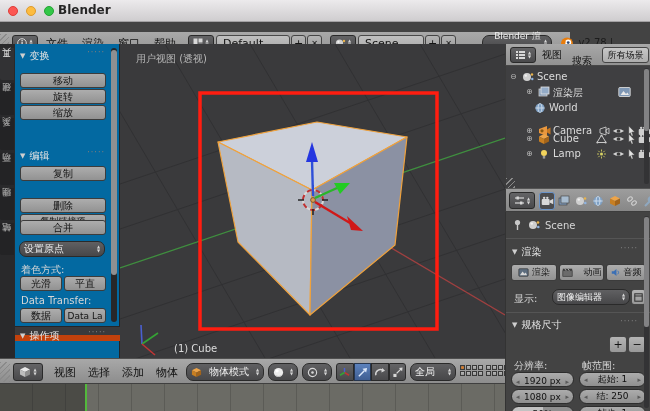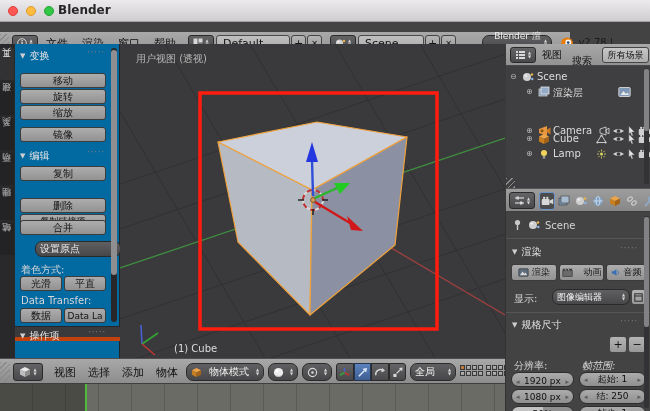--- a/index.html
+++ b/index.html
@@ -125,42 +125,41 @@
     <div class="abs vtab" style="left:0;top:144px;width:14px;height:32px;">物理</div>
     <div class="abs vtab" style="left:0;top:179px;width:14px;height:32px;">蜡笔</div>
   </div>
 
   <div class="abs" style="left:15px;top:44px;width:105px;height:386px;background:#0369a1;border-right:1px solid #242426;">
     <span class="abs phdr" style="left:5px;top:5px;">变换</span>
     <span class="abs dots" style="right:14px;top:4px;"></span>
     <div class="abs sbtn" style="left:5px;top:29px;width:86px;">移动</div>
     <div class="abs sbtn" style="left:5px;top:45px;width:86px;">旋转</div>
     <div class="abs sbtn" style="left:5px;top:61px;width:86px;">缩放</div>
-    <div class="abs sbtn" style="left:5px;top:83px;width:86px;">镜像</div>
 
     <span class="abs phdr" style="left:5px;top:105px;">编辑</span>
     <span class="abs dots" style="right:14px;top:104px;"></span>
     <div class="abs sbtn" style="left:5px;top:122px;width:86px;">复制</div>
     <div class="abs sbtn" style="left:5px;top:138px;width:86px;font-size:9px;margin-top:32px;">复制链接项</div>
     <div class="abs sbtn" style="left:5px;top:154px;width:86px;">删除</div>
     <div class="abs sbtn" style="left:5px;top:176px;width:86px;text-align:right;">合并</div>
-    <div class="abs ddark" style="left:20px;top:197px;width:86px;height:16px;font-size:10px;justify-content:space-between;gap:12px;">
+    <div class="abs ddark" style="left:4px;top:197px;width:86px;height:16px;font-size:10px;justify-content:space-between;gap:12px;">
       <span>设置原点</span>
       <span class="ud"></span>
     </div>
 
     <span class="abs wlabel" style="left:6px;top:219px;">着色方式:</span>
     <div class="abs sbtn" style="left:5px;top:232px;width:42px;">光滑</div>
     <div class="abs sbtn" style="left:49px;top:232px;width:42px;">平直</div>
 
     <span class="abs wlabel" style="left:6px;top:251px;">Data Transfer:</span>
     <div class="abs sbtn" style="left:5px;top:264px;width:42px;">数据</div>
     <div class="abs sbtn" style="left:49px;top:264px;width:42px;font-size:9px;">Data La</div>
 
-    <div class="abs" style="left:0;top:282px;width:105px;height:15px;background:#3a3a3c;border-top:1px solid #262628;border-bottom:4px solid #c2410c;">
+    <div class="abs" style="left:0;top:282px;width:105px;height:15px;background:#3a3a3c;border-top:1px solid #262628;border-bottom:6px solid #c2410c;">
       <span class="abs phdr" style="left:5px;top:2px;">操作项</span>
       <span class="abs dots" style="right:14px;top:1px;"></span>
     </div>
 
     <div class="abs" style="right:2px;top:4px;width:6px;height:274px;background:#272729;border-radius:3px;">
       <div class="abs" style="left:0;top:2px;width:6px;height:225px;background:#8f8f91;border-radius:3px;"></div>
     </div>
   </div>
 
   <div class="abs" style="left:120px;top:44px;width:385px;height:314px;background:#3a3a3c;">
@@ -368,20 +367,28 @@
         <rect x="3" y="1" width="8" height="7" fill="#93abc7" stroke="#e6e6e6" stroke-width="0.8"></rect>
       </svg>
       <span class="olabel" style="left:47px;">渲染层</span>
       <span class="abs pipe" style="left:86px;top:2px;"></span>
       <svg class="abs" style="left:112px;top:1px;" width="13" height="12" viewBox="0 0 13 12">
         <rect x="0.8" y="1.5" width="11.4" height="9" rx="1" fill="#7e97b5" stroke="#d8d8d8" stroke-width="0.9"></rect>
         <polygon points="2.5,9 5.5,5 8,8 9.5,6.5 11,9" fill="#e8e8e8"></polygon>
       </svg>
     </div>
 
+    <div class="abs orow" style="top:34.5px;">
+      <svg class="abs" style="left:28px;top:1px;" width="12" height="12" viewBox="0 0 12 12">
+        <circle cx="6" cy="6" r="4.6" fill="#7ea0c4"></circle>
+        <ellipse cx="6" cy="6" rx="2" ry="4.6" fill="none" stroke="#d9e4f0" stroke-width="0.8"></ellipse>
+        <line x1="1.4" y1="6" x2="10.6" y2="6" stroke="#d9e4f0" stroke-width="0.8"></line>
+      </svg>
+      <span class="olabel" style="left:43px;">World</span>
+    </div>
 
     <div class="abs orow" style="top:58px;">
       <span class="abs exp" style="left:20px;top:3px;"></span>
       <svg class="abs" style="left:32px;top:1px;" width="13" height="12" viewBox="0 0 13 12">
         <polygon points="1,4 9,1 9,11 1,8" fill="#e9973e"></polygon>
         <polygon points="9,4.5 12.5,2.5 12.5,9.5 9,7.5" fill="#c87820"></polygon>
         <circle cx="4" cy="5.8" r="1.6" fill="#8a5a14"></circle>
       </svg>
       <span class="olabel" style="left:47px;">Camera</span>
       <span class="abs pipe" style="left:88px;top:2px;"></span>
@@ -591,21 +598,21 @@
     </div>
 
     <div class="abs" style="left:0;top:100px;width:145px;height:1px;background:#383838;border-bottom:1px solid #555;"></div>
     <span class="abs phdr" style="left:6px;top:106px;">规格尺寸</span>
     <span class="abs dots" style="right:12px;top:105px;"></span>
 
     <div class="abs lbtn plus" style="left:103px;top:124px;width:18px;height:17px;"></div>
     <div class="abs lbtn" style="left:122px;top:124px;width:18px;height:17px;font-size:11px;">−</div>
 
     <span class="abs wlabel" style="left:8px;top:147px;">分辨率:</span>
-    <span class="abs wlabel" style="left:76px;top:147px;font-style:italic;">帧范围:</span>
+    <span class="abs wlabel" style="left:76px;top:147px;">帧范围:</span>
 
     <div class="abs nf" style="left:5px;top:160px;width:63px;align-items:flex-end;">
       <span>1920 px</span>
     </div>
     <div class="abs nf" style="left:73px;top:160px;width:67px;">
       <span>起始: 1</span>
     </div>
     <div class="abs nf" style="left:5px;top:177px;width:63px;">
       <span>1080 px</span>
     </div>

